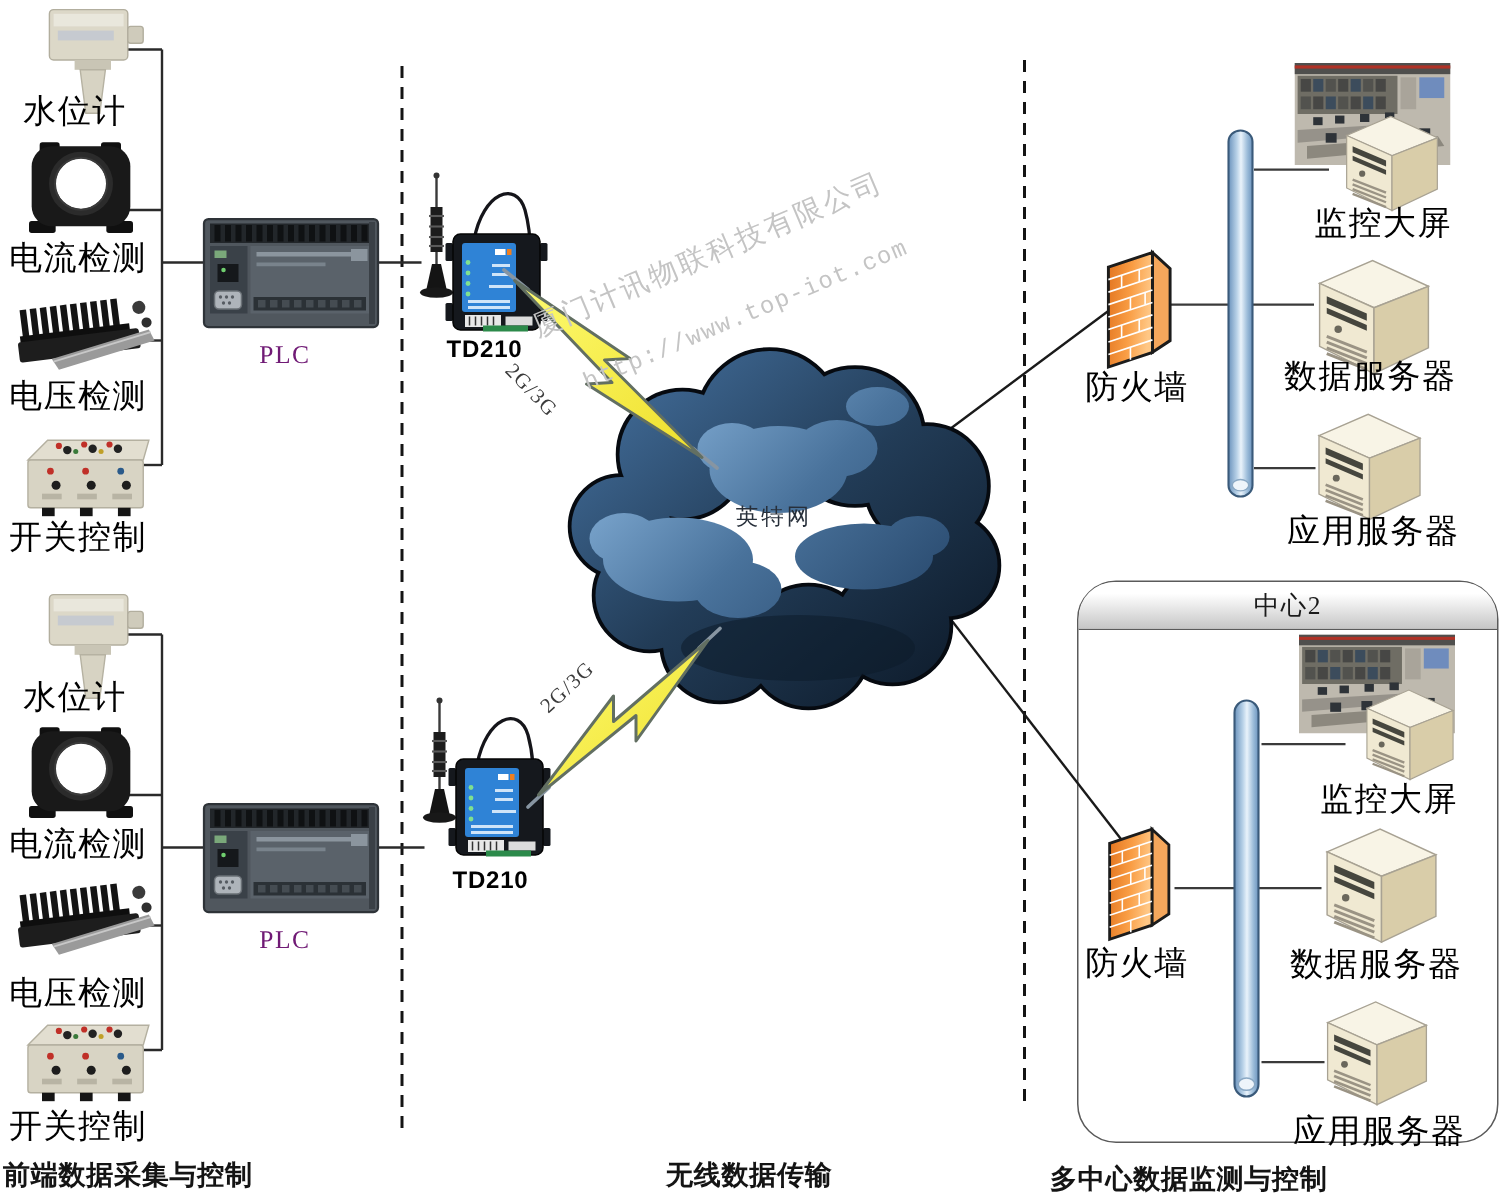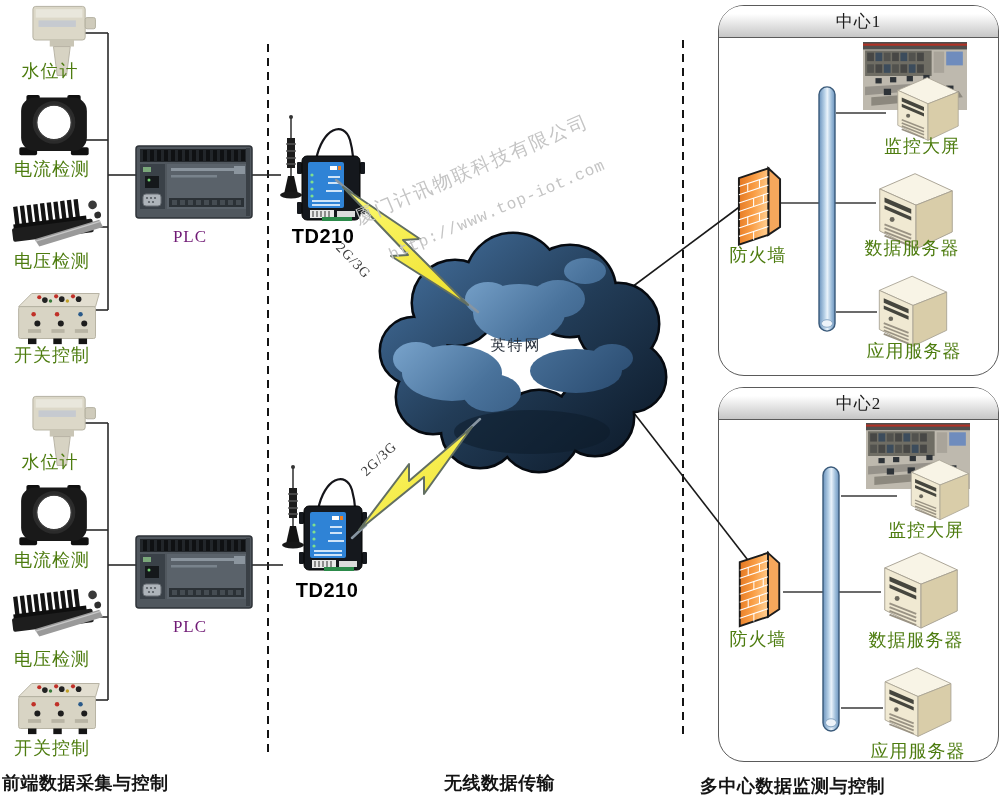--- a/index.html
+++ b/index.html
@@ -5,43 +5,40 @@
   html,body{margin:0;padding:0;background:#fff;}
   #stage{position:relative;width:1002px;height:799px;background:#ffffff;overflow:hidden;
          font-family:"Liberation Serif",serif;}
   #art{position:absolute;left:0;top:0;z-index:2;}
   .center-box{position:absolute;left:718px;width:281px;box-sizing:border-box;background:#ffffff;
               border:1.5px solid #5a5a5a;border-radius:26px;z-index:1;}
   .center-head{height:31px;border-bottom:1.5px solid #5a5a5a;border-radius:24px 24px 0 0;
                background:linear-gradient(#ffffff 25%,#c6c6c6 100%);
                display:flex;align-items:center;justify-content:center;
                font-size:17px;color:#1b1b1b;letter-spacing:1px;}
-  .lbl{position:absolute;text-align:center;font-size:18px;color:#4d7c0f;line-height:1.1;
+  .lbl{position:absolute;text-align:center;font-size:22px;color:#000000;line-height:1.1;
        letter-spacing:1px;z-index:3;white-space:nowrap;}
   .lbl-plc{font-size:17px;letter-spacing:1px;color:#701a75;}
-  .lbl-td{font-family:"Liberation Sans",sans-serif;font-weight:bold;font-size:20px;
+  .lbl-td{font-family:"Liberation Sans",sans-serif;font-weight:bold;font-size:16px;
           color:#000;letter-spacing:0.5px;}
   .lbl-link{position:absolute;font-size:14px;color:#3c3c3c;letter-spacing:1px;
             transform-origin:0 0;z-index:3;white-space:nowrap;}
   .lbl-cloud{font-size:15px;color:#272f3a;letter-spacing:2px;}
   .lbl-zone{position:absolute;font-family:Liberation Serif, serif;font-weight:bold;
             font-size:18px;color:#141414;letter-spacing:0.5px;z-index:3;white-space:nowrap;}
   .wm{position:absolute;color:#c4c4c4;transform:rotate(-23deg);transform-origin:0 50%;
       letter-spacing:2px;z-index:5;white-space:nowrap;}
   #wm1{left:356px;top:206px;font-size:19px;}
   #wm2{left:390px;top:247px;font-family:"Liberation Mono",monospace;font-size:16px;letter-spacing:1px;}
 </style>
 </head>
 <body>
 
 <div id="stage">
 
-  <div class="center-box" style="top:5px;height:371px;">
-    <div class="center-head">中心1</div>
-  </div>
   <div class="center-box" style="top:387px;height:375px;">
     <div class="center-head">中心2</div>
   </div>
 
   <svg id="art" width="1002" height="799" viewBox="0 0 1002 799">
     <defs>
       <linearGradient id="gcloud" gradientUnits="userSpaceOnUse" x1="430" y1="250" x2="610" y2="460">
         <stop offset="0" stop-color="#3f6893"></stop>
           <stop offset="0.5" stop-color="#223c57"></stop>
         <stop offset="1" stop-color="#101f30"></stop>

